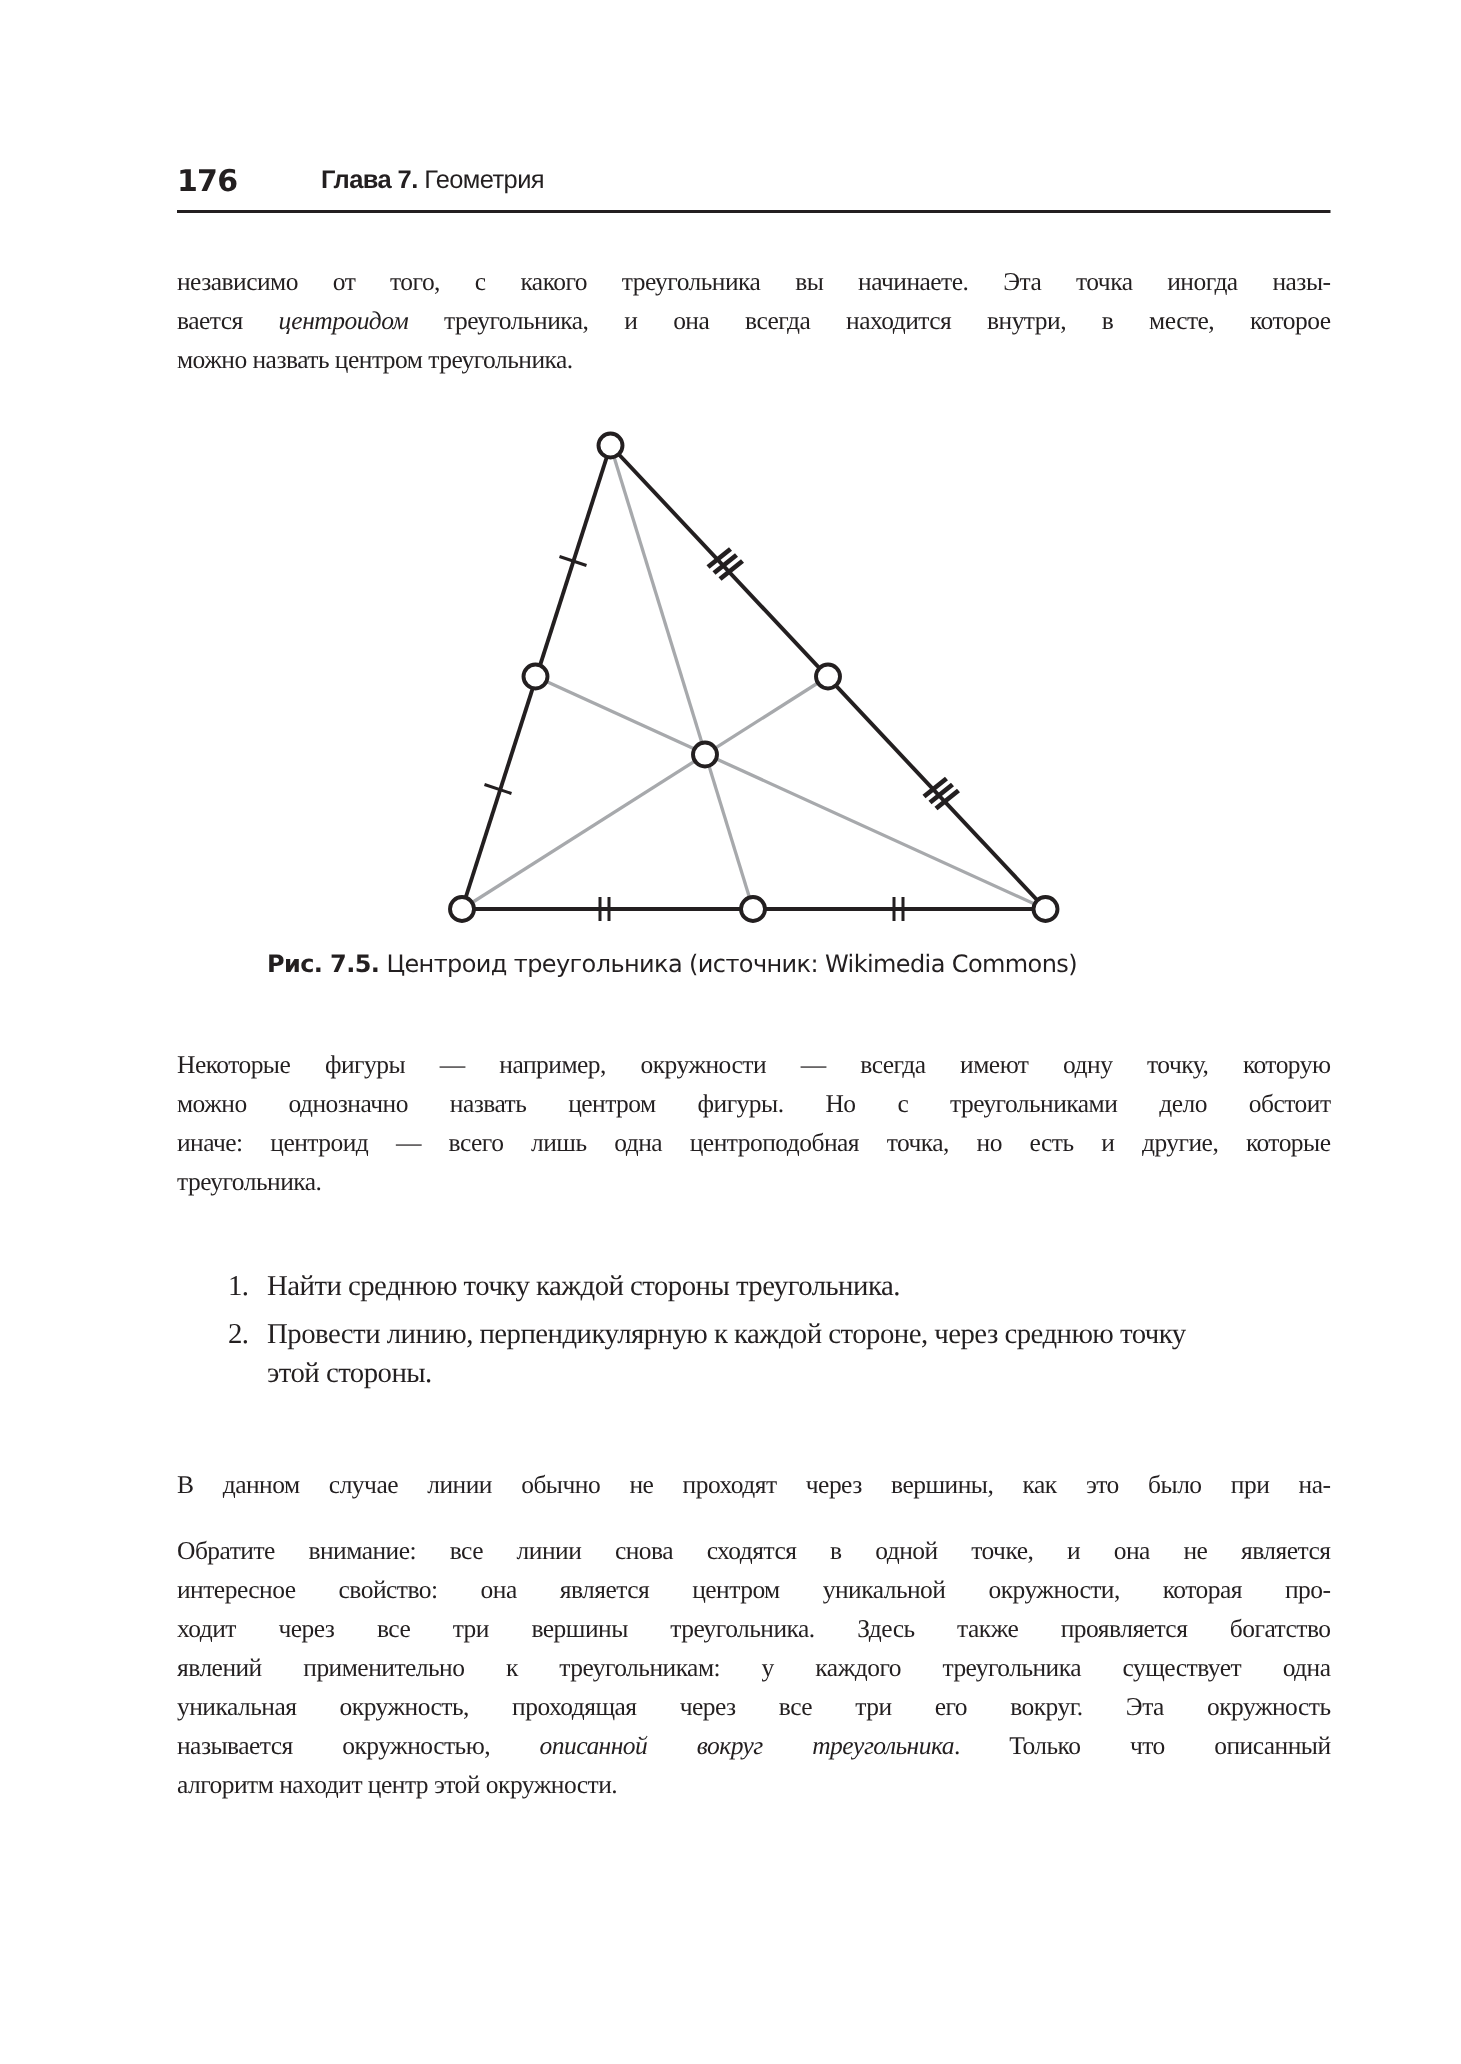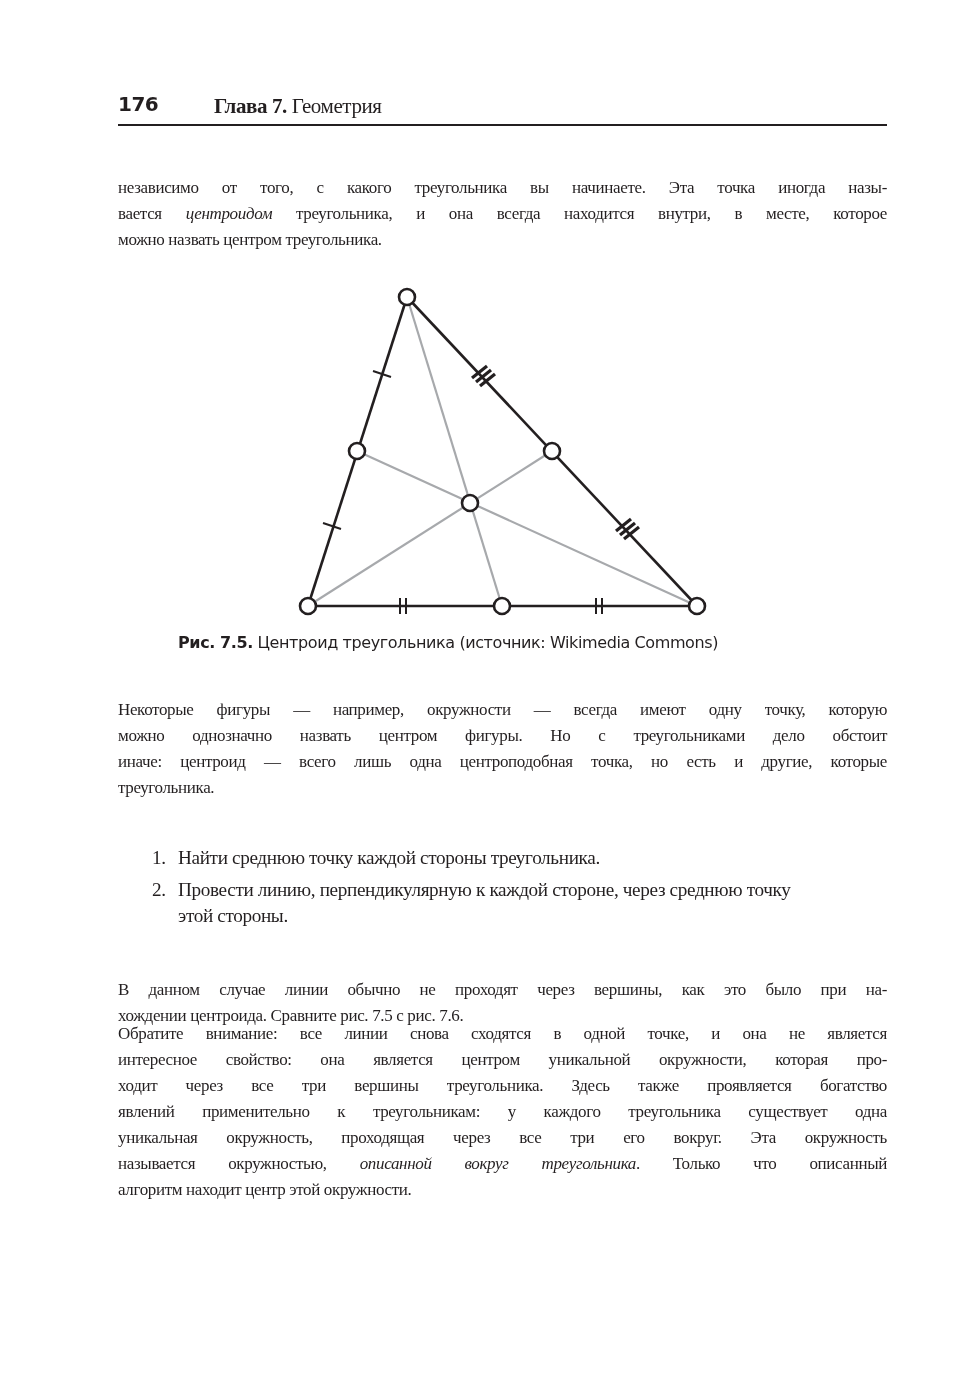--- a/index.html
+++ b/index.html
@@ -1,19 +1,19 @@
 <!DOCTYPE html>
 <html><head>
 <meta charset="utf-8">
 <style>
   html, body { margin: 0; padding: 0; background: #ffffff; }
   body { width: 974px; height: 1376px; position: relative; overflow: hidden; color: #231f20; }
-  .header { position: absolute; left: 118px; top: 92px; width: 769px; height: 32px; border-bottom: 2.5px solid #231f20; }
+  .header { position: absolute; left: 118px; top: 108px; width: 769px; height: 32px; border-bottom: 2.5px solid #231f20; }
   .page-num { position: absolute; left: 0; top: 0; font-family: "DejaVu Sans", sans-serif; font-weight: bold; font-size: 20px; letter-spacing: -0.5px; }
-  .chapter { position: absolute; left: 96px; top: 2px; font-family: Liberation Serif, serif; font-size: 21px; letter-spacing: -0.4px; }
+  .chapter { position: absolute; left: 96px; top: 2px; font-family: Liberation Sans, sans-serif; font-size: 17px; letter-spacing: -0.4px; }
   .chapter b { font-weight: bold; }
   .text { position: absolute; left: 118px; width: 769px; font-family: "Liberation Serif", serif; font-size: 17px; line-height: 26px; text-align: justify; letter-spacing: -0.35px; }
   .text .ln { display: block; text-align: justify; text-align-last: justify; white-space: nowrap; }
   .text .ln.last { text-align-last: left; }
   .text i { font-style: italic; }
   .figure { position: absolute; left: 290px; top: 280px; width: 430px; height: 345px; }
   .caption { position: absolute; left: 0; width: 896px; top: 633px; text-align: center; font-family: "DejaVu Sans", sans-serif; font-size: 16px; letter-spacing: -0.4px; }
   .caption b { font-weight: bold; }
   .list { position: absolute; left: 152px; width: 735px; font-family: "Liberation Serif", serif; font-size: 19.2px; line-height: 26px; letter-spacing: -0.35px; }
   .list .item { position: relative; padding-left: 26px; margin-bottom: 6px; }
@@ -88,21 +88,20 @@
   </div>
   <div class="item">
     <span class="num">2.</span>
     <span class="ln">Провести линию, перпендикулярную к каждой стороне, через среднюю точку</span>
     <span class="ln">этой стороны.</span>
   </div>
 </div>
 
 <div class="text" style="top:953px;margin-top:24px;">
   <span class="ln">В данном случае линии обычно не проходят через вершины, как это было при на-</span>
-  <span class="ln last">хождении центроида. Сравните рис. 7.5 с рис. 7.6.</span>
 </div>
 
 <div class="text" style="top:1021px;">
   <span class="ln">Обратите внимание: все линии снова сходятся в одной точке, и она не является</span>
   <span class="ln">интересное свойство: она является центром уникальной окружности, которая про-</span>
   <span class="ln">ходит через все три вершины треугольника. Здесь также проявляется богатство</span>
   <span class="ln">явлений применительно к треугольникам: у каждого треугольника существует одна</span>
   <span class="ln">уникальная окружность, проходящая через все три его вокруг. Эта окружность</span>
   <span class="ln"><span>называется окружностью, </span><i>описанной вокруг треугольника</i><span>. Только что описанный</span></span>
   <span class="ln last">алгоритм находит центр этой окружности.</span>

